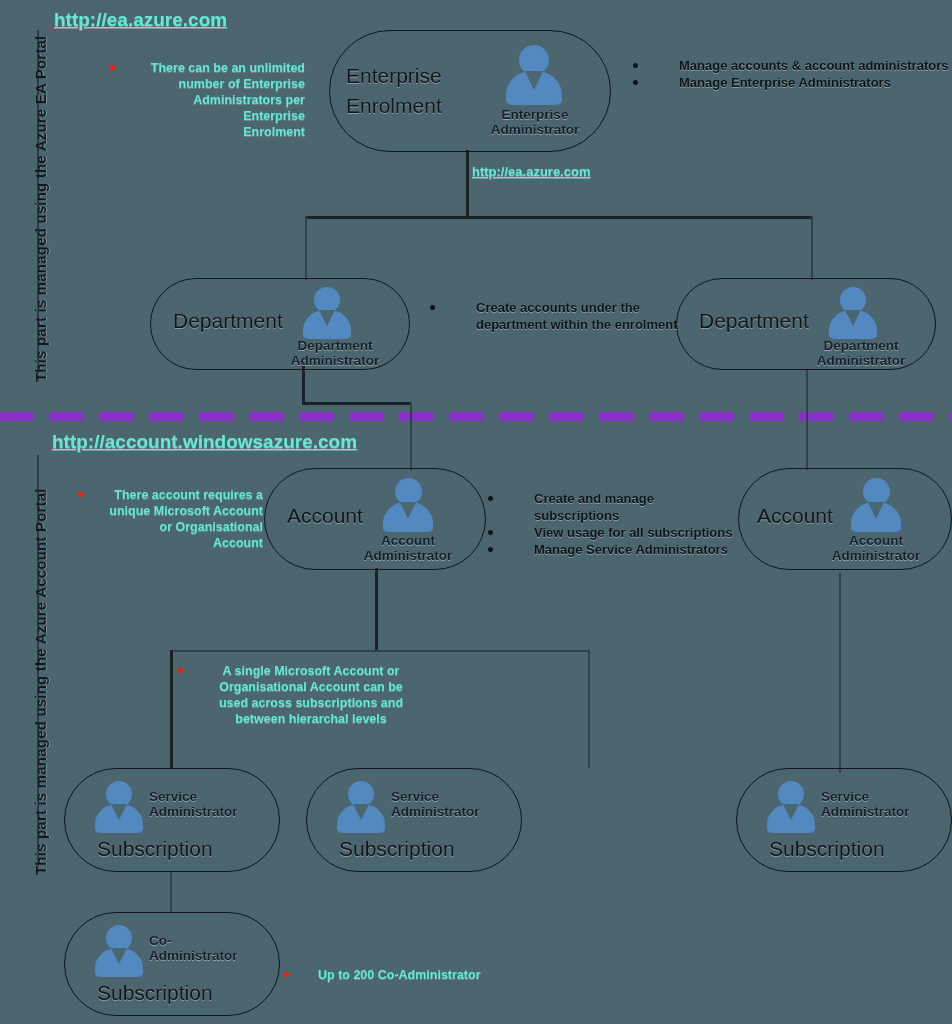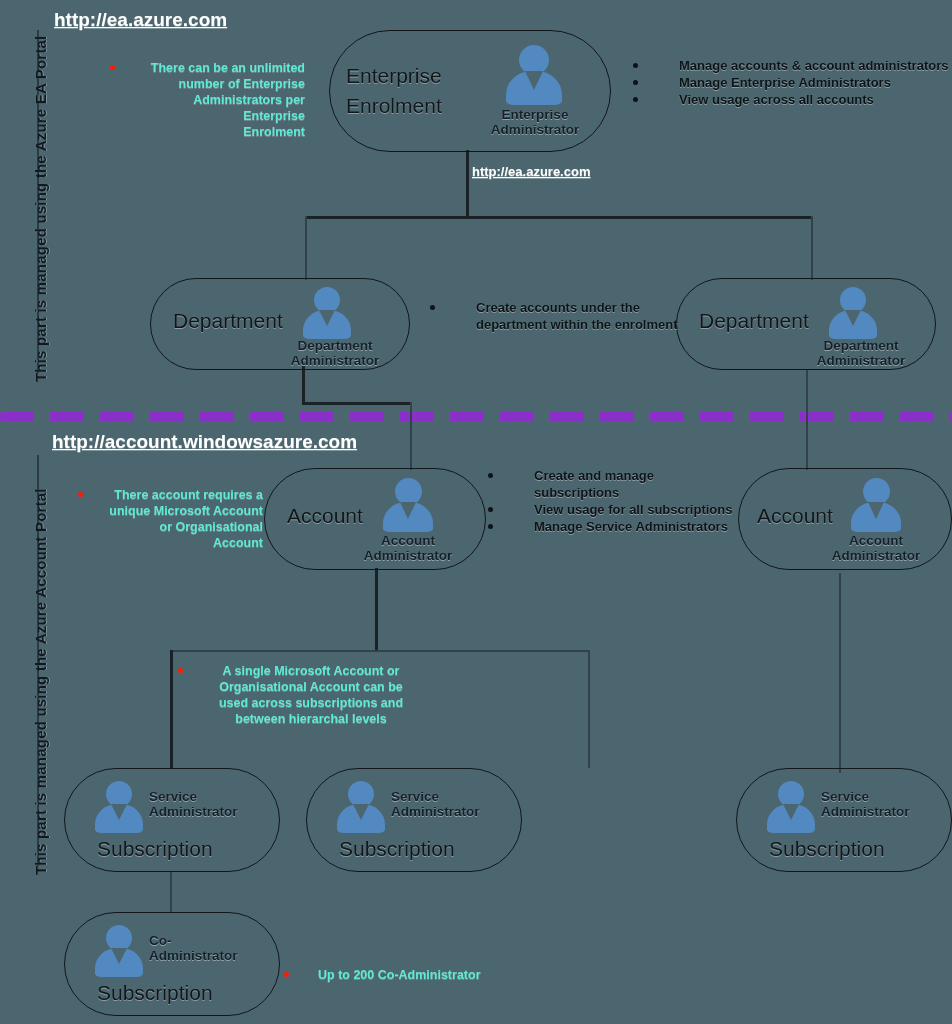--- a/index.html
+++ b/index.html
@@ -68,21 +68,21 @@
     border-radius:46% 46% 14% 14% / 70% 70% 12% 12%;
   }
 
   
   .ln{position:absolute;background:#1b2227;}
   .ln.thin{background:#32424a;}
 
   
   .url{
     position:absolute;
-    color:#ffffff;
+    color:#5eead4;
     font-weight:bold;
     text-decoration:underline;
     white-space:nowrap;
     text-shadow:0 1px 0 rgba(255,255,255,.30);
   }
   .url.big{font-size:19px;}
   .url.small{font-size:13px;}
 
   
   .bul{position:absolute;}
@@ -257,32 +257,31 @@
     </span>
     <div class="role" style="left:84px;top:20px;width:104px;text-align:left;">Co-
 Administrator</div>
     <div class="node-title" style="left:32px;top:68px;">Subscription</div>
   </div>
 
   <div class="bul dark" style="left:633px;top:57px;width:320px;">
     <ul>
       <li>Manage accounts &amp; account administrators</li>
       <li>Manage Enterprise Administrators</li>
-      <li>View usage across all accounts</li>
     </ul>
   </div>
 
   <div class="bul dark" style="left:430px;top:299px;width:250px;">
     <ul>
       <li>Create accounts under the
 department within the enrolment</li>
     </ul>
   </div>
 
-  <div class="bul dark" style="left:488px;top:467px;width:250px;">
+  <div class="bul dark" style="left:488px;top:490px;width:250px;">
     <ul>
       <li>Create and manage subscriptions</li>
       <li>View usage for all subscriptions</li>
       <li>Manage Service Administrators</li>
     </ul>
   </div>
 
 
   <div class="bul red" style="left:110px;top:60px;width:195px;">
     <ul>

